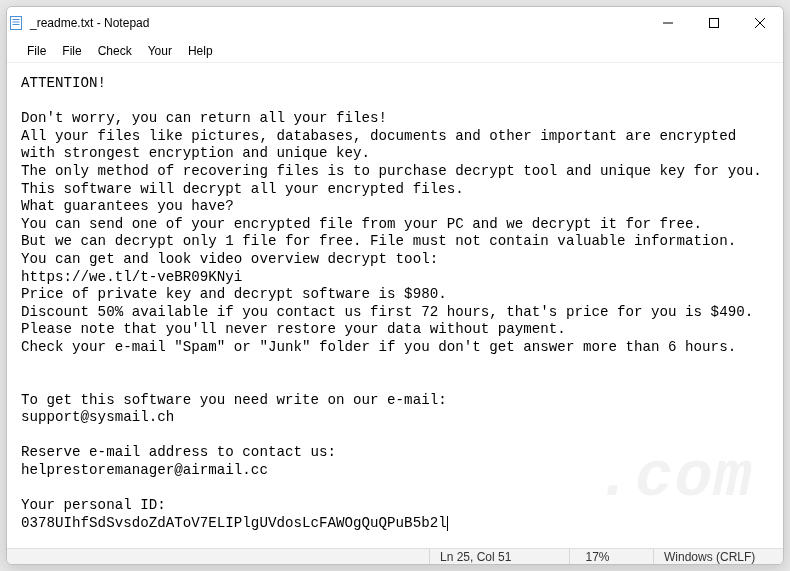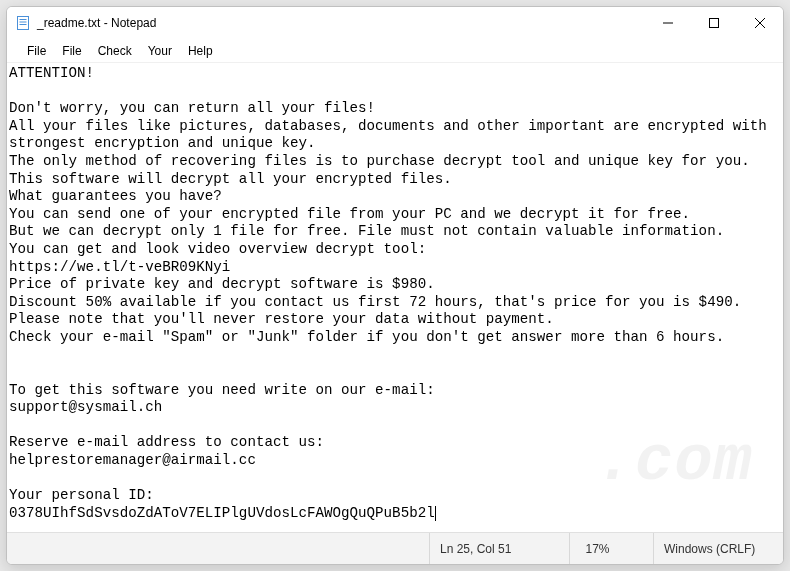--- a/index.html
+++ b/index.html
@@ -19,21 +19,21 @@
       border-radius: 6px;
       display: flex;
       flex-direction: column;
       box-shadow: 0 4px 16px rgba(0,0,0,0.15);
       overflow: hidden;
     }
     .titlebar {
       height: 32px;
       display: flex;
       align-items: center;
-      padding-left: 8px;
+      padding-left: 1px;
       background: #ffffff;
     }
     .title-icon {
       width: 16px; height: 16px;
       margin-right: 6px;
       display: flex; align-items: center; justify-content: center;
     }
     .title-text {
       font-size: 12px;
       color: #000;
@@ -61,39 +61,40 @@
       padding: 0 12px;
       font-size: 12px;
       border-bottom: 1px solid #f0f0f0;
     }
     .menu-item {
       padding: 3px 8px;
       cursor: default;
     }
     .content {
       flex: 1;
-      padding: 2px 2px;
+      padding: 2px 14px;
       font-family: Consolas, "Courier New", monospace;
       font-size: 14.2px;
       line-height: 17.6px;
       color: #000;
       white-space: pre-wrap;
       overflow: hidden;
       position: relative;
+      margin-top: 10px;
     }
     .caret {
       display: inline-block;
       width: 1px;
       height: 15px;
       background: #000;
       vertical-align: text-bottom;
       margin-left: 0;
     }
     .statusbar {
-      height: 32px;
+      height: 16px;
       background: #f3f3f3;
       border-top: 1px solid #e0e0e0;
       display: flex;
       align-items: stretch;
       font-size: 12px;
       color: #333;
     }
     .status-cell {
       border-left: 1px solid #d8d8d8;
       display: flex;

